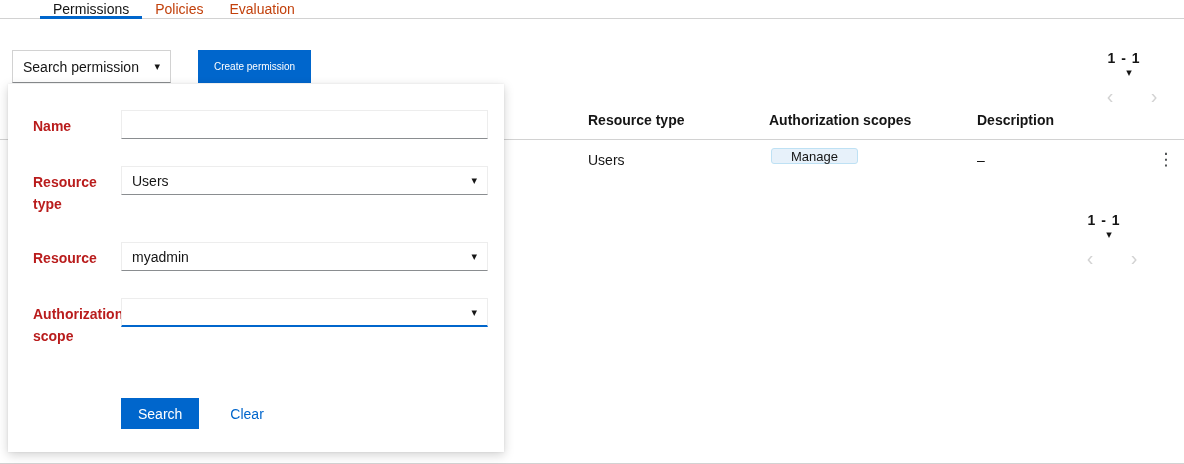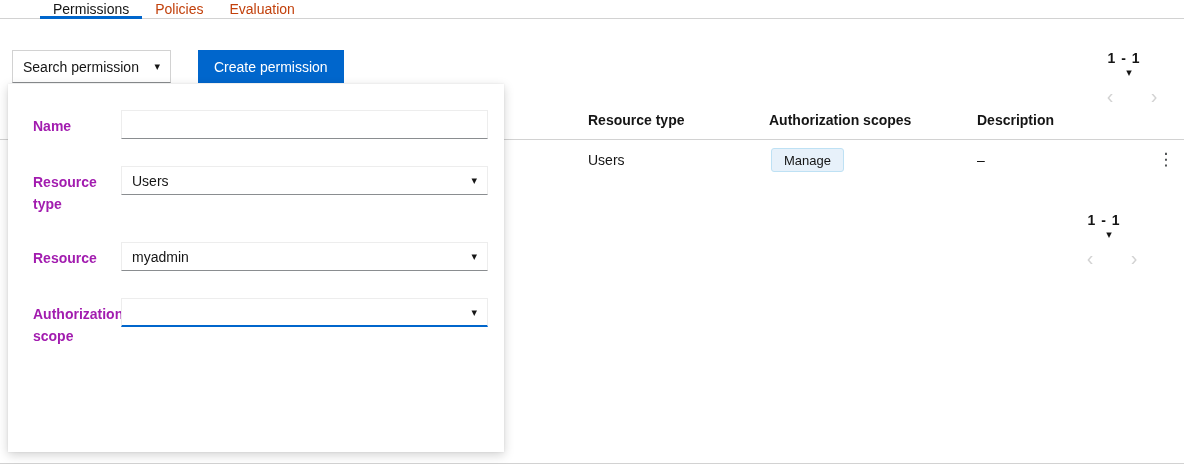--- a/index.html
+++ b/index.html
@@ -15,49 +15,49 @@
   .tab.active::after { content:""; position:absolute; left:0; right:0; bottom:-1px; height:3px; background:#0066cc; }
 
   
   .toolbar { position:absolute; top:50px; left:0; right:0; height:34px; }
   .search-toggle { position:absolute; left:12px; top:0; width:159px; height:33px; background:#fff;
     border:1px solid #d2d2d2; border-bottom-color:#8a8d90; font-size:14px; color:#151515;
     display:flex; align-items:center; justify-content:space-between; padding:0 10px; cursor:pointer;
     font-family:"Liberation Sans", sans-serif; }
   .caret { font-size:11px; color:#151515; line-height:1; }
   .create-btn { position:absolute; left:198px; top:0; height:33px; padding:0 16px; background:#0066cc; color:#fff;
-    border:none; font-size:14px; cursor:pointer; font-family:"Liberation Sans", sans-serif; }
+    border:none; font-size:10px; cursor:pointer; font-family:"Liberation Sans", sans-serif; }
 
   
   .pagination { position:absolute; display:flex; align-items:center; height:33px;flex-direction:column; }
   .pagination.top { top:50px; right:8px; }
   .pagination.bottom { top:212px; right:28px; }
   .pag-range { font-size:14px; font-weight:700; letter-spacing:1px; }
   .pag-caret { font-size:11px; color:#151515; margin-left:10px; cursor:pointer; }
   .pag-nav { display:flex; margin-left:16px; }
   .pag-btn { width:44px; height:33px; background:none; border:none; color:#d2d2d2; font-size:20px; line-height:30px;
     cursor:default; font-family:"Liberation Sans", sans-serif; }
 
   
   .table-header { position:absolute; top:100px; left:0; right:0; height:40px; border-bottom:1px solid #d2d2d2; }
   .th { position:absolute; top:0; line-height:40px; font-size:14px; font-weight:700; color:#151515; }
   .th.c1 { left:588px; } .th.c2 { left:769px; } .th.c3 { left:977px; }
   .table-row { position:absolute; top:140px; left:0; right:0; height:40px; }
   .td { position:absolute; line-height:40px; font-size:14px; color:#151515; }
   .td.c1 { left:588px; } .td.c3 { left:977px; }
-  .badge { position:absolute; left:771px; top:8px; height:24px; display:inline-flex; align-items:center;
-    background:#e7f1fa; border:1px solid #bee1f4; border-radius:3px; padding:0 12px; font-size:13px; color:#151515; }
+  .badge { position:absolute; left:771px; top:8px; height:16px; display:inline-flex; align-items:center;
+    background:#e7f1fa; border:1px solid #bee1f4; border-radius:3px; padding:0 19px; font-size:13px; color:#151515; }
   .kebab { position:absolute; right:6px; top:4px; width:24px; height:32px; background:none; border:none;
     font-size:17px; color:#3c3f42; cursor:pointer; line-height:32px; }
 
   
   .panel { position:absolute; left:8px; top:84px; width:496px; height:368px; background:#fff; z-index:20;
     box-shadow:0 3px 10px rgba(3,3,3,0.18), 0 0 2px rgba(3,3,3,0.08); padding:26px 16px 24px 25px; }
   .field-row { display:flex; align-items:flex-start; margin-bottom:27px; }
-  .field-label { width:88px; flex:0 0 88px; font-size:14px; font-weight:700; color:#a21caf; padding-top:5px; line-height:22px; }
+  .field-label { width:88px; flex:0 0 88px; font-size:14px; font-weight:700; color:#b91c1c; padding-top:5px; line-height:22px; }
   .field-control { flex:1; }
   .text-input { width:100%; height:29px; border:1px solid #ededed; border-bottom:1px solid #8a8d90; background:#fff;
     font-size:14px; color:#151515; padding:0 8px; font-family:"Liberation Sans", sans-serif; outline:none; }
   .select-toggle { width:100%; height:29px; border:1px solid #ededed; border-bottom:1px solid #8a8d90; background:#fff;
     display:flex; align-items:center; justify-content:space-between; padding:0 10px; font-size:14px; color:#151515; cursor:pointer; }
   .select-toggle.focused { border-bottom:2px solid #0066cc; }
   .panel-actions { display:flex; align-items:center; margin-left:88px; margin-top:51px; }
   .btn-primary { height:31px; padding:0 17px; background:#0066cc; color:#fff; border:none; font-size:14px;
     cursor:pointer; font-family:"Liberation Sans", sans-serif; }
   .btn-link { background:none; border:none; color:#0066cc; font-size:14px; margin-left:31px; cursor:pointer;
@@ -150,16 +150,20 @@
     <div class="field-row">
       <div class="field-label">Authorization scope</div>
       <div class="field-control">
         <div class="select-toggle focused">
           <span></span>
           <span class="caret">▾</span>
         </div>
       </div>
     </div>
 
+    <div class="panel-actions">
+      <button class="btn-primary">Search</button>
+      <button class="btn-link">Clear</button>
+    </div>
 
   </div>
 
 </div>
 
 </body></html>

